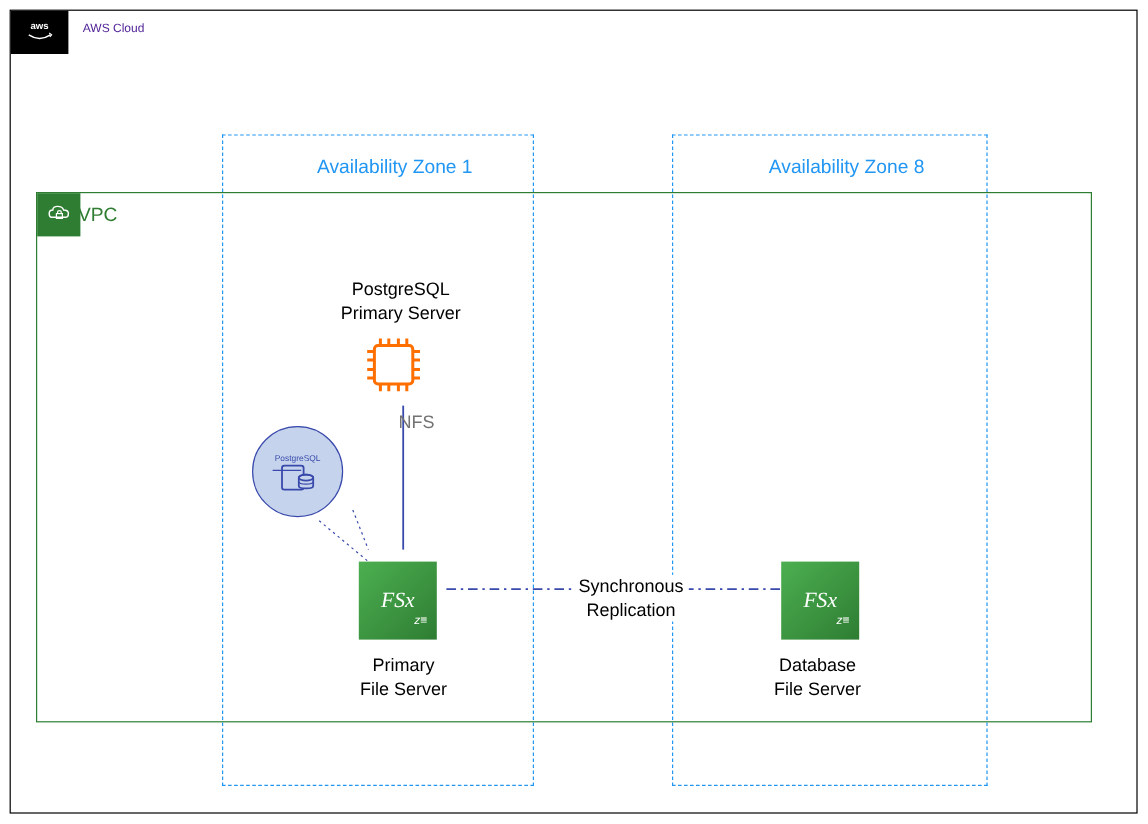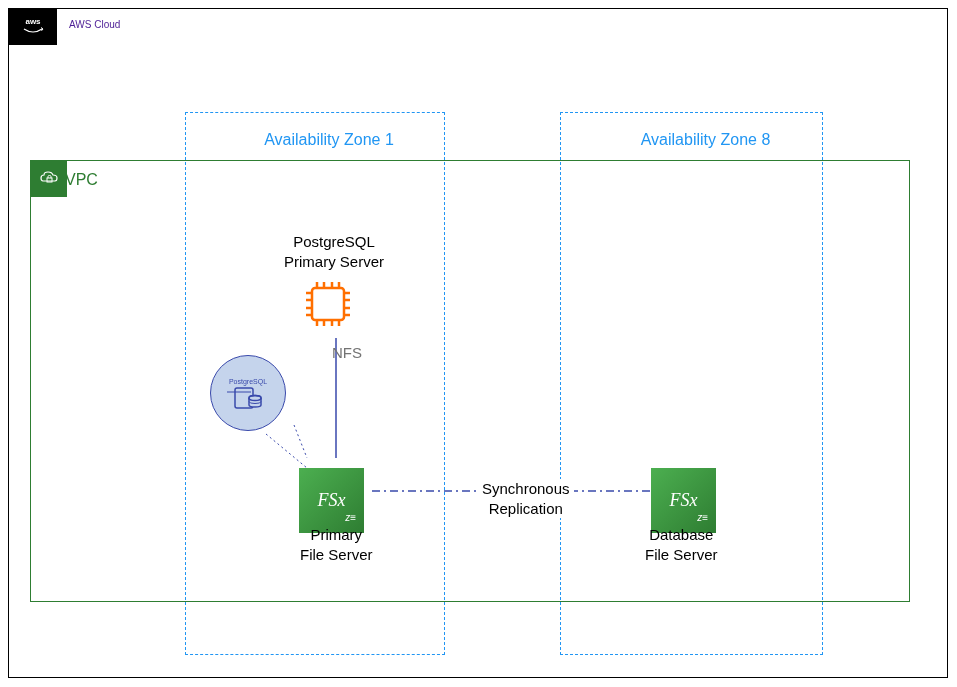--- a/index.html
+++ b/index.html
@@ -162,20 +162,21 @@
       right: 8px;
       font-size: 10px;
       font-style: italic;
     }
     .file-server-label {
       position: absolute;
       text-align: center;
       font-size: 15px;
       color: #000;
       line-height: 1.3;
+      margin-top: 20px;
     }
     .primary-fs-label {
       top: 525px;
       left: 300px;
     }
     .secondary-fs-label {
       top: 525px;
       left: 645px;
     }
     .sync-label {

